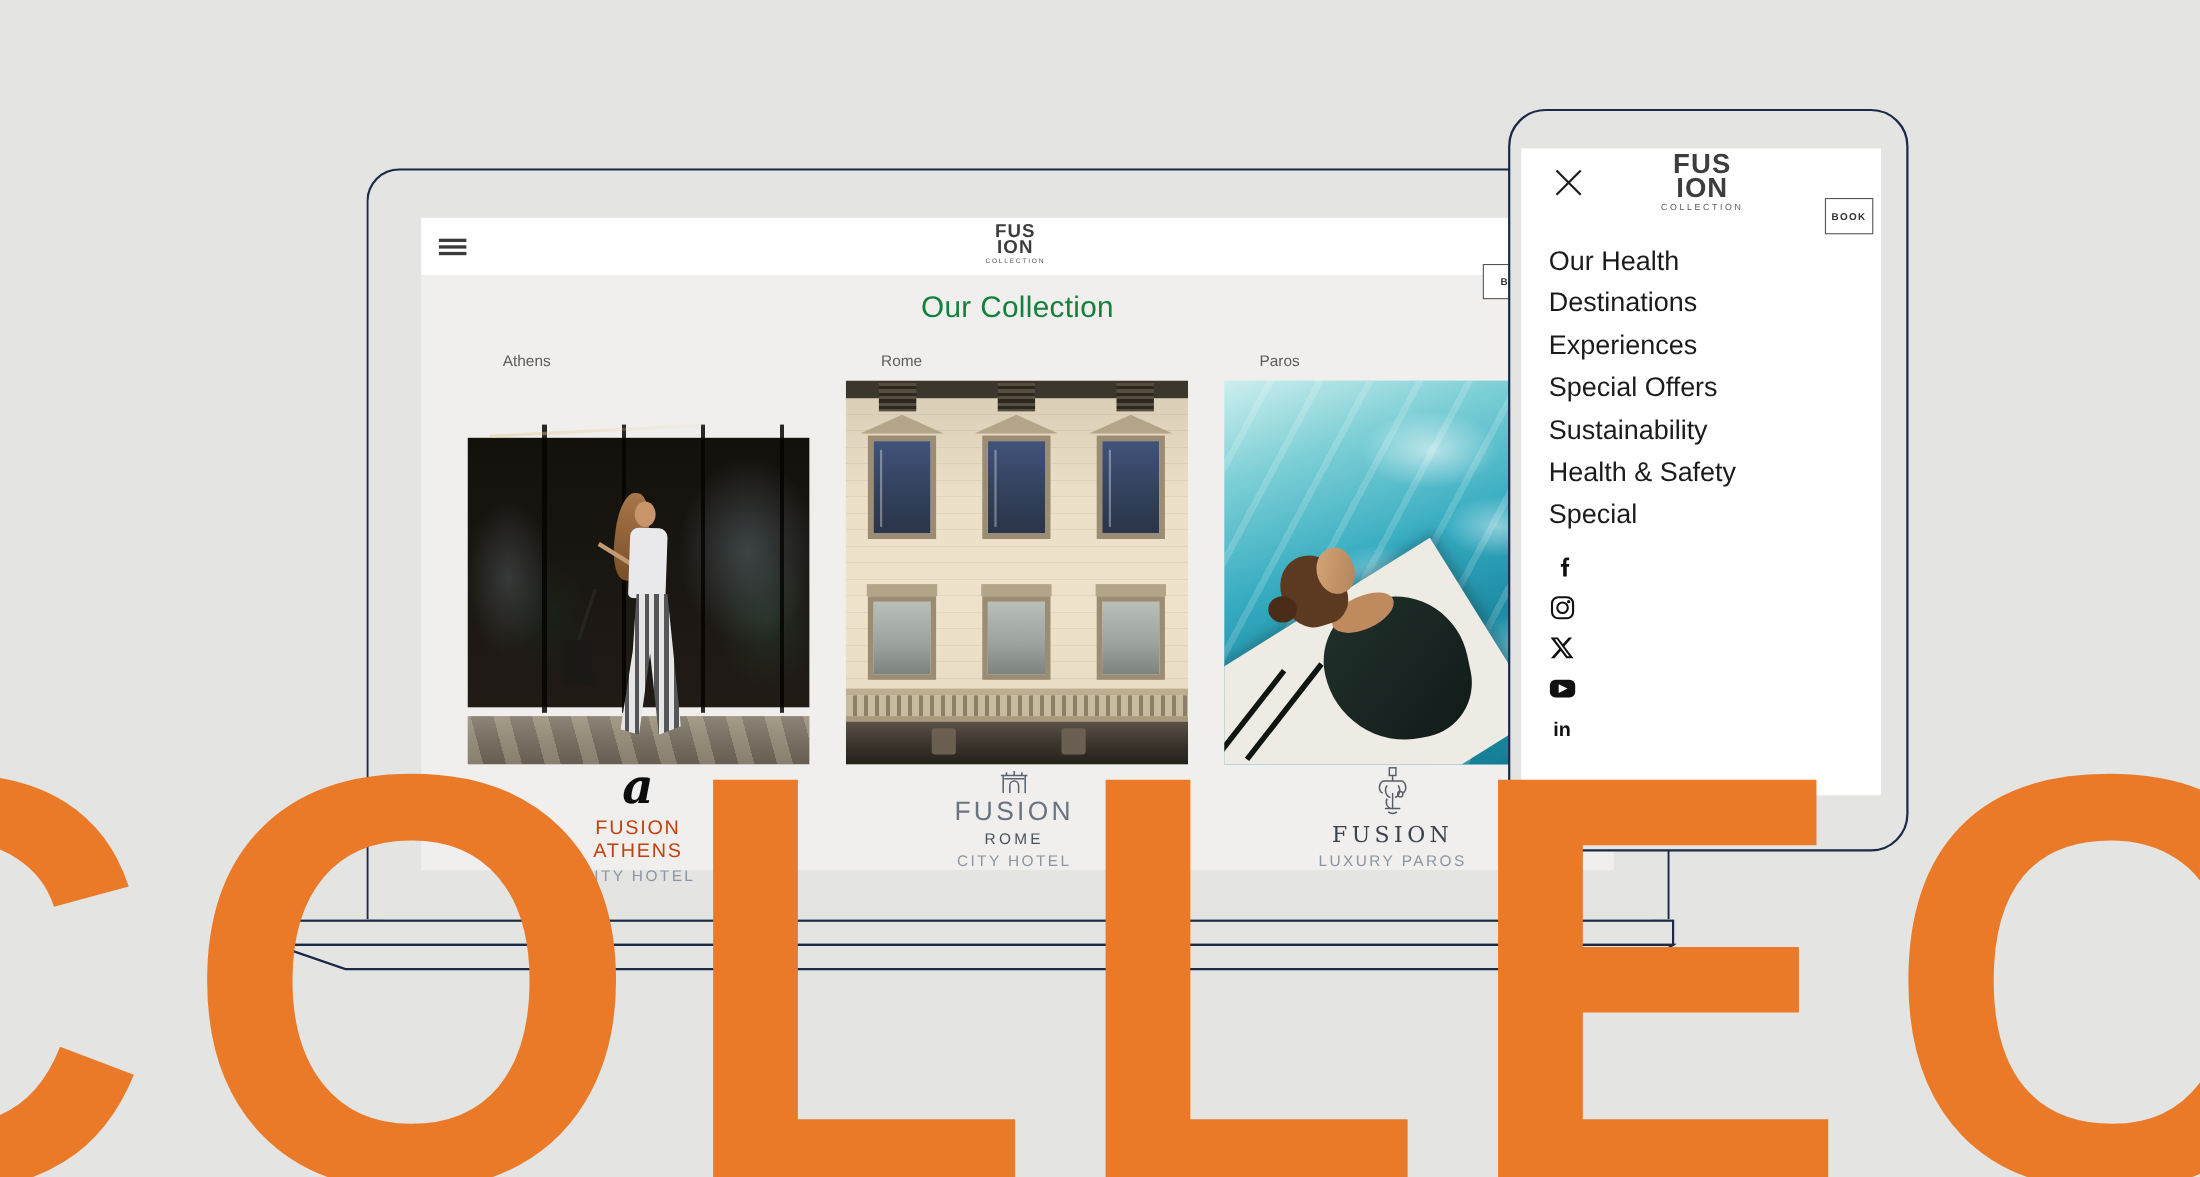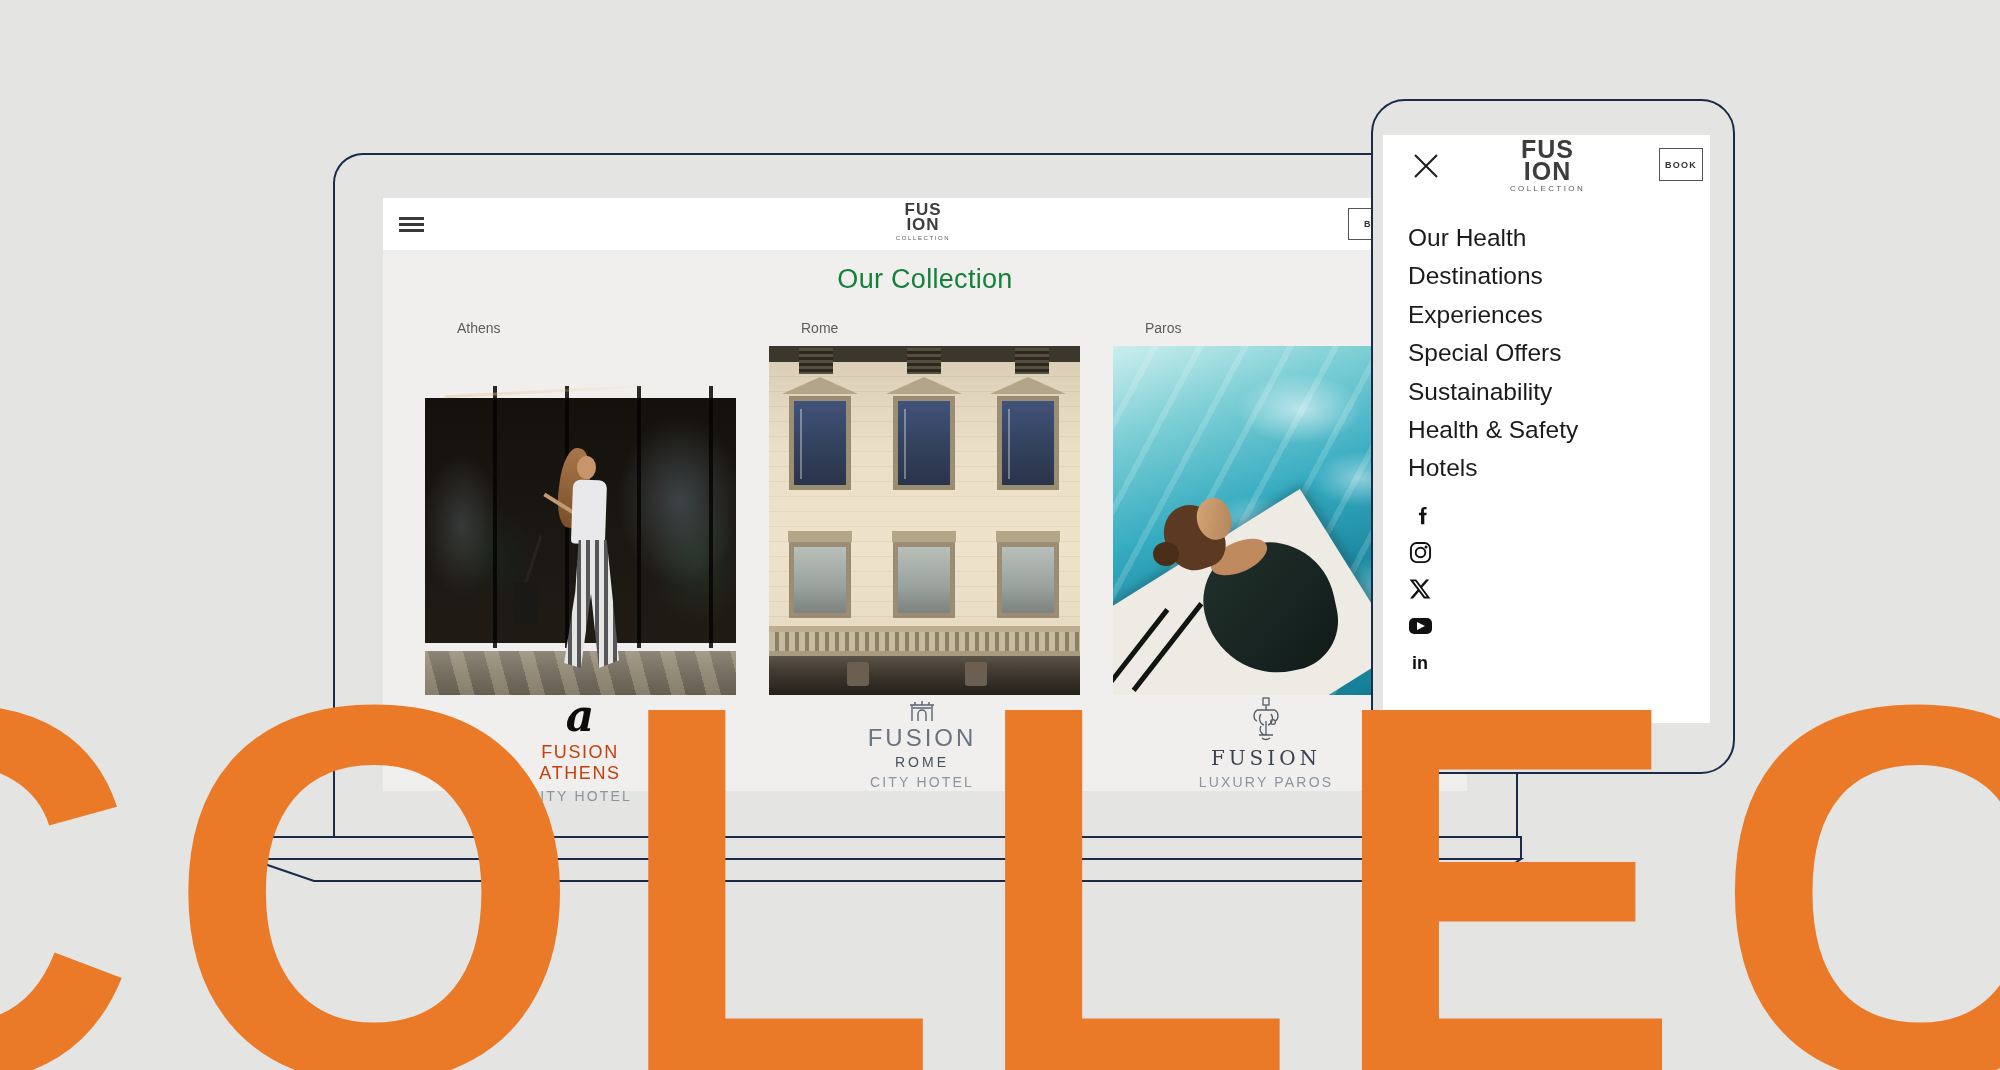--- a/index.html
+++ b/index.html
@@ -22,21 +22,21 @@
   .fusion-logo .fl3{color:#5a5a5a;}
   .logo-sm{left:495px;top:4px;width:90px;}
   .logo-sm .fl1,.logo-sm .fl2{font-size:17px;line-height:15px;}
   .logo-sm .fl3{font-size:6px;letter-spacing:1.6px;margin-top:3px;}
   .logo-lg{left:112px;top:3px;width:105px;}
   .logo-lg .fl1,.logo-lg .fl2{font-size:25px;line-height:22px;}
   .logo-lg .fl3{font-size:8px;letter-spacing:2.4px;margin-top:3px;}
 
   .book-btn{position:absolute;background:#fff;border:1px solid #555;color:#333;
     font-size:9px;font-weight:bold;letter-spacing:1.2px;display:flex;align-items:center;
-    justify-content:center;box-sizing:border-box;cursor:pointer;}
+    justify-content:center;box-sizing:border-box;cursor:pointer;margin-top:32px;}
   .book-laptop{left:965px;top:10px;width:64px;height:32px;}
   .book-tablet{left:276px;top:13px;width:44px;height:33px;}
 
   .site-title{position:absolute;left:0;top:66px;width:1084px;text-align:center;
     font-size:27px;color:#15803d;letter-spacing:.3px;}
 
   .card{position:absolute;top:148px;width:311px;height:349px;overflow:hidden;}
   .card-label{position:absolute;top:122px;font-size:14px;color:#5c5c5c;margin-left:32px;}
 
   
@@ -275,21 +275,21 @@
 
     <div class="book-btn book-tablet">BOOK</div>
 
     <nav class="t-nav">
       <div class="nav-item">Our Health</div>
       <div class="nav-item">Destinations</div>
       <div class="nav-item">Experiences</div>
       <div class="nav-item">Special Offers</div>
       <div class="nav-item">Sustainability</div>
       <div class="nav-item">Health &amp; Safety</div>
-      <div class="nav-item">Hotels</div>
+      <div class="nav-item">Special</div>
     </nav>
 
     <div class="t-social">
       <div class="s">
         <svg width="13" height="24" viewBox="0 0 17 24">
           <path fill="#111" d="M13.5 9H16.6l-.5 3.4H13.5V24H9.2V12.4H6.5V9h2.7V6.6C9.2 3.2 10.9 1.4 13.9 1.4c1.2 0 2.2.1 2.5.2v3h-1.8c-1.3 0-1.6.6-1.6 1.6V9z"></path>
         </svg>
       </div>
       <div class="s">
         <svg width="23" height="23" viewBox="0 0 24 24">

